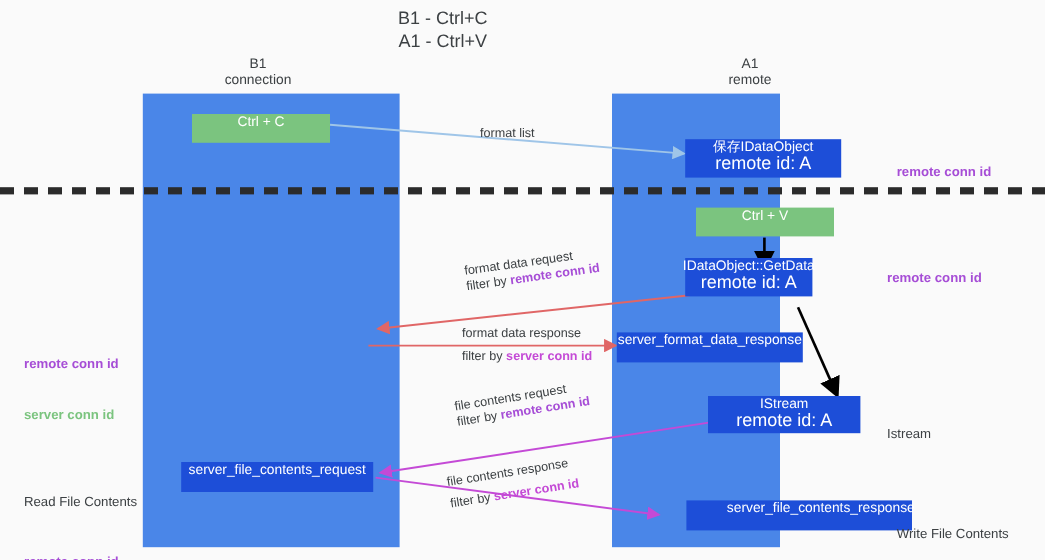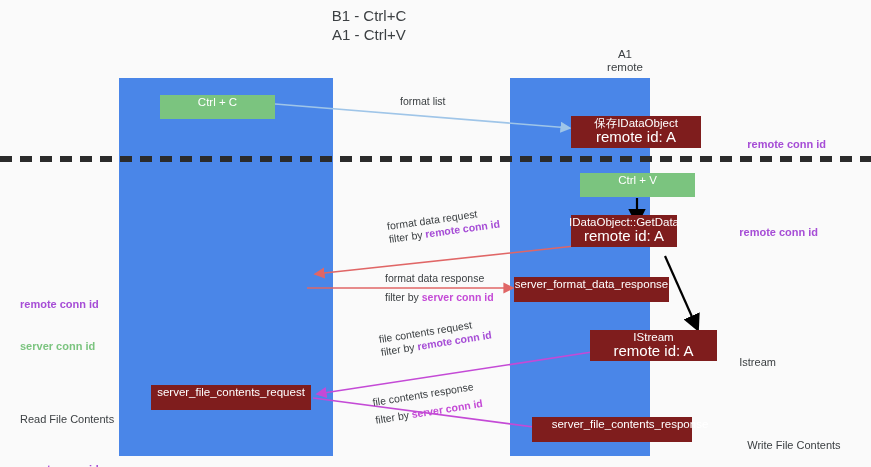--- a/index.html
+++ b/index.html
@@ -77,21 +77,21 @@
     align-items: center;
     justify-content: flex-start;
     text-align: center;
     color: #ffffff;
     font-size: 11.5px;
     line-height: 14px;
     white-space: pre;
     z-index: 5;
   }
   .node.green  { background: #7bc47f; }
-  .node.orange { background: #7f1d1d; }
+  .node.orange { background: #1d4ed8; }
   .node .l2 { font-size: 15px; }
 
   
   .edge-label {
     position: absolute;
     font-size: 10.5px;
     line-height: 13px;
     color: #3c4043;
     white-space: nowrap;
     z-index: 6;
@@ -127,20 +127,22 @@
 <body>
 
 <div id="canvas">
 
   <div class="title">B1 - Ctrl+C
 A1 - Ctrl+V</div>
 
   <div class="lane" id="lane-left"></div>
   <div class="lane" id="lane-right"></div>
 
+  <div class="col-header" id="hdr-b1">B1
+connection</div>
   <div class="col-header" id="hdr-a1">A1
 remote</div>
 
   <svg id="arrows" viewBox="0 0 871 467">
     <defs>
       <marker id="ah-blue" markerWidth="7" markerHeight="7" refX="6" refY="3.5" orient="auto">
         <path d="M0,0 L7,3.5 L0,7 z" fill="#9fc5e8"></path>
       </marker>
       <marker id="ah-red" markerWidth="7" markerHeight="7" refX="6" refY="3.5" orient="auto">
         <path d="M0,0 L7,3.5 L0,7 z" fill="#e06666"></path>
@@ -195,25 +197,25 @@
 
   <div class="node orange" style="left:590px; top:330px; width:127px; height:31px;">
     <span>IStream</span>
     <span class="l2">remote id: A</span>
   </div>
 
   <div class="node orange" style="left:151px; top:385px; width:160px; height:25px;">
     <span>server_file_contents_request</span>
   </div>
 
-  <div class="node orange" style="left:532px; top:417px; width:160px; height:25px;padding-left:36px;">
+  <div class="node orange" style="left:572px; top:417px; width:188px; height:25px;padding-left:36px;">
     <span>server_file_contents_response</span>
   </div>
 
-  <div class="edge-label" style="left:400px; top:95px;text-align:right;">
+  <div class="edge-label" style="left:400px; top:105px;text-align:right;">
     <span>format list</span>
   </div>
 
   <div class="edge-label rot-up" style="left:388px; top:220px;">
     <div>format data request</div>
     <div>
       <span>filter by </span><span class="hl-remote">remote conn id</span>
     </div>
   </div>
 

